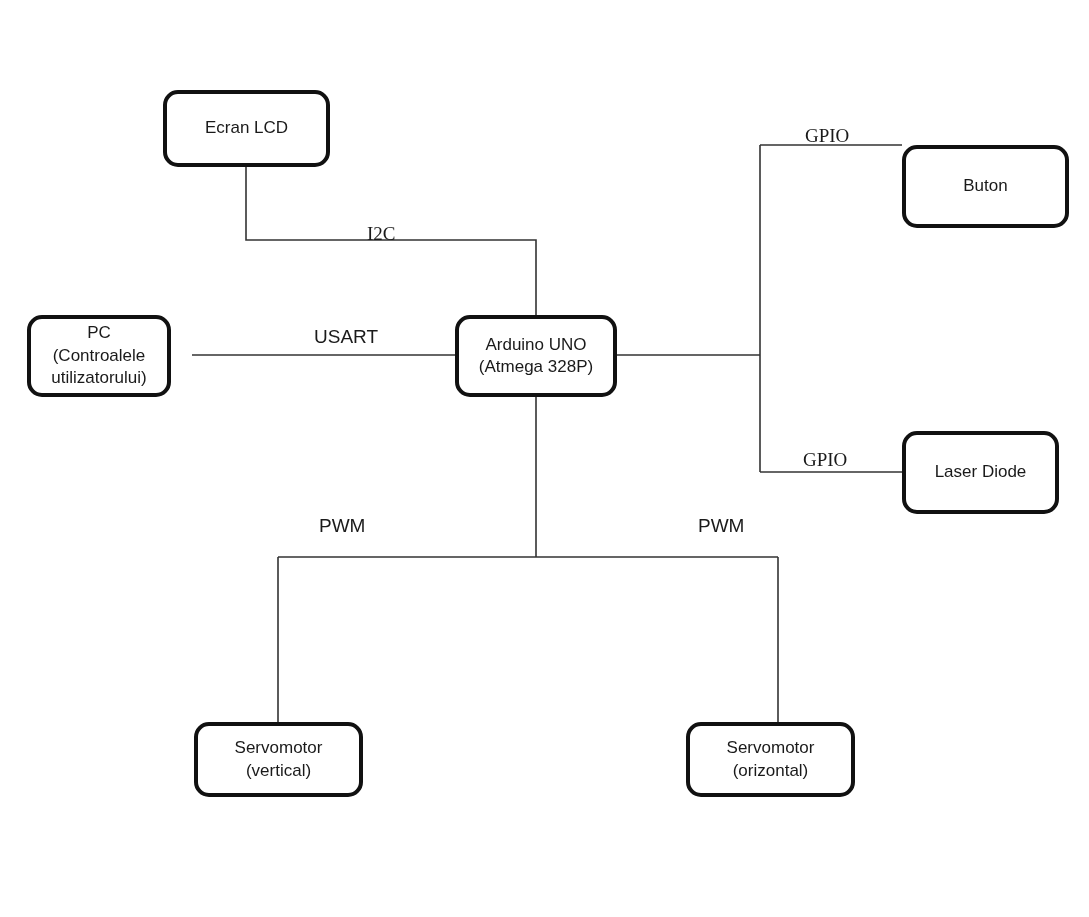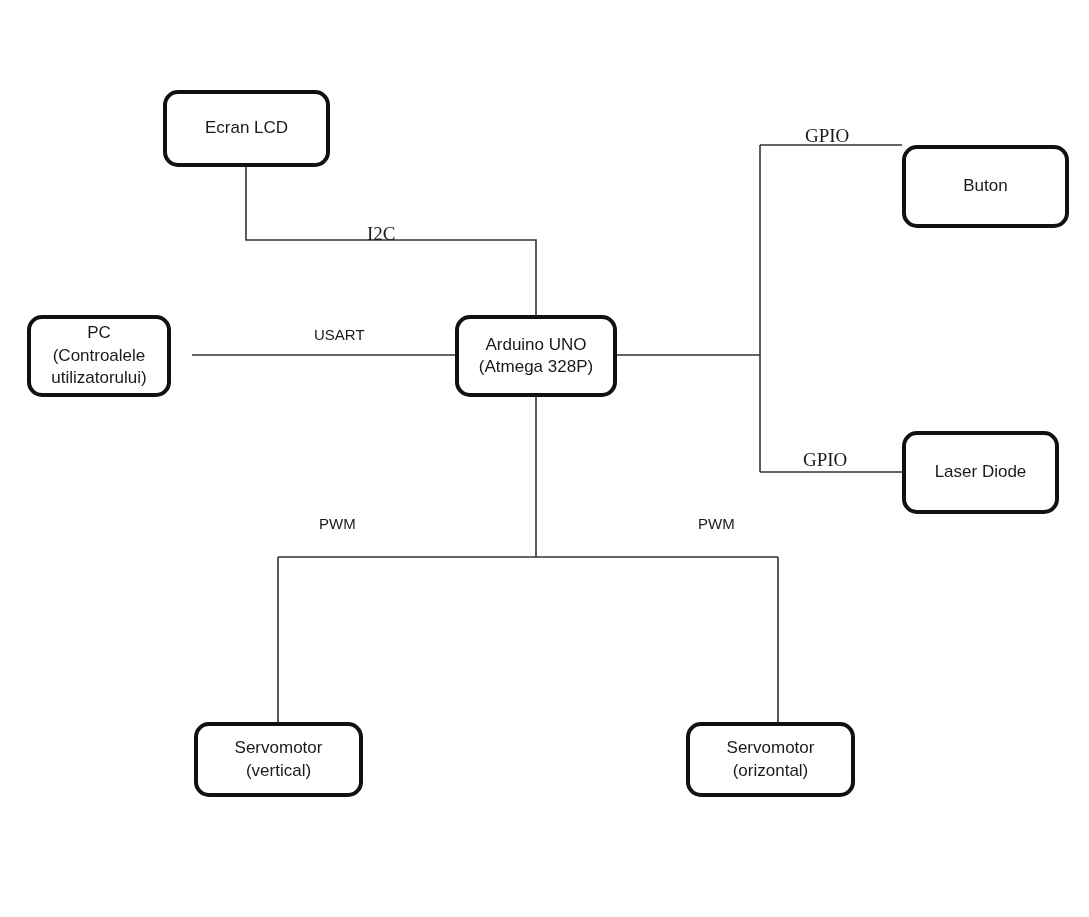--- a/index.html
+++ b/index.html
@@ -48,21 +48,21 @@
     display: block;
     width: 100%;
     padding: 0 6px;
     box-sizing: border-box;
     white-space: pre-line;
   }
   .edge-label {
     position: absolute;
     color: #1a1a1a;
     font-family: "Liberation Sans", sans-serif;
-    font-size: 15px;
+    font-size: 19px;
     line-height: 1;
     background: transparent;
     white-space: nowrap;
     z-index: 4;
   }
   .edge-label.serifish {
     font-family: "Liberation Serif", serif;
     font-size: 19px;
   }
 </style>

